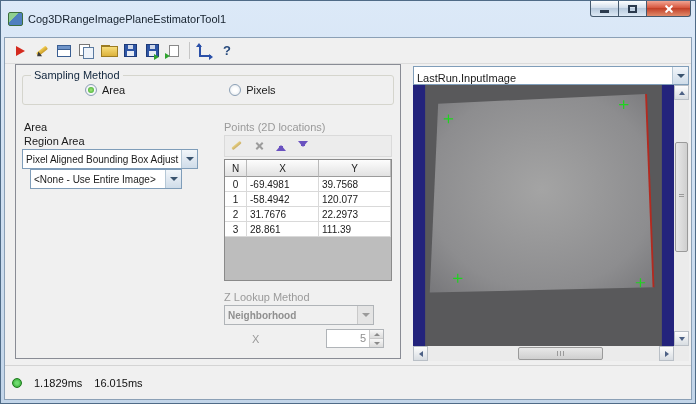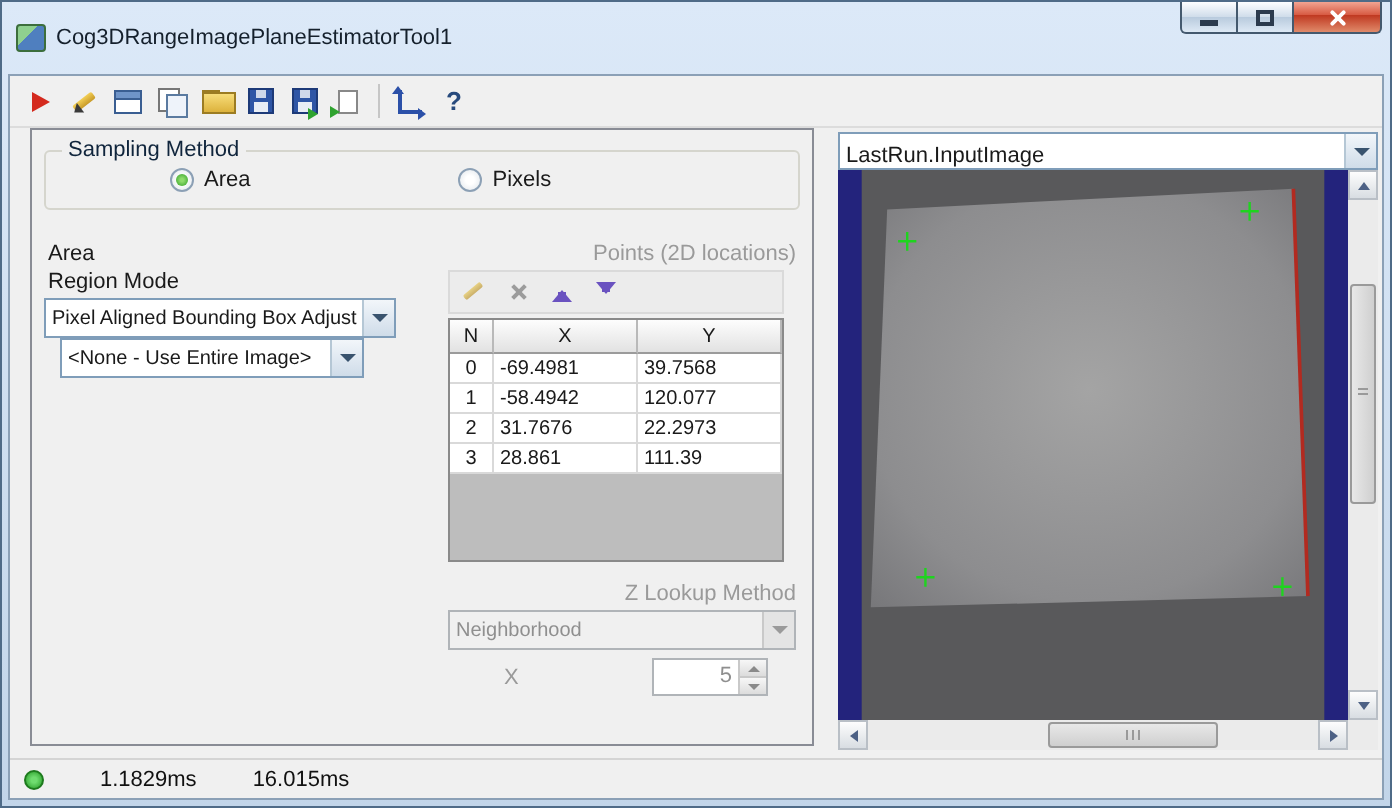--- a/index.html
+++ b/index.html
@@ -88,34 +88,34 @@
   .rb{ width:12px; height:12px; border-radius:50%; border:1px solid #8ca0b5;
     background:radial-gradient(#ffffff 30%,#dfe5ea); position:relative; }
   .rb.checked::after{ content:""; position:absolute; left:2px; top:2px; width:6px; height:6px;
     border-radius:50%; background:radial-gradient(#8fdc6c 20%,#2f9e25); }
 
   
   .cols{ display:flex; padding:8px 4px 0 6px; }
   .area-col{ flex:0 0 200px; }
   .points-col{ flex:1; padding-right:4px; }
   .lbl{ margin:2px 0 2px 2px; }
-  .gray{ color:#9a9a9a;text-align:right; }
+  .gray{ color:#9a9a9a; }
   .indent{ margin-left:8px; }
 
   
   .combo{ height:20px; border:1px solid #7f9db9; background:#fff; display:flex; align-items:center; overflow:hidden; }
   .combo-text{ flex:1; padding:0 3px; font-size:10px; white-space:nowrap; overflow:hidden; }
   .combo-btn{ width:16px; height:100%; flex:none; border-left:1px solid #b5c7d5;
     background:linear-gradient(#f2f6fa,#cfdce9); display:flex; align-items:center; justify-content:center; }
   .tri-down{ width:0; height:0; border-left:4px solid transparent; border-right:4px solid transparent; border-top:4px solid #39536e; }
   .combo.disabled{ background:#f0f0f0; border-color:#b0b4b8; }
   .combo.disabled .combo-text{ color:#8f8f8f; }
   .combo.disabled .combo-btn{ background:#e4e4e4; border-left-color:#c9c9c9; }
   .combo.disabled .tri-down{ border-top-color:#9a9a9a; }
-  .w176{ width:176px; } .w152{ width:152px; } .w150{ width:174px; }
+  .w176{ width:176px; } .w152{ width:152px; } .w150{ width:150px;font-weight:bold; }
   .mt14{ margin-top:14px; }
 
   
   .pt-toolbar{ display:flex; align-items:center; gap:4px; height:22px; width:168px;
     margin:2px 0 0 2px; padding:0 3px; background:#ececec; border:1px solid #dadada; }
   .ptbtn{ width:18px; height:17px; display:flex; align-items:center; justify-content:center; position:relative; }
   .i-pencil{ width:12px; height:12px; position:relative; opacity:.65; }
   .i-pencil::before{ content:""; position:absolute; left:0; top:4px; width:11px; height:3px;
     background:linear-gradient(#e6c44e,#b98f24); transform:rotate(-40deg); border-radius:1px; }
   .i-x{ position:relative; width:9px; height:9px; }
@@ -175,21 +175,21 @@
     background:linear-gradient(#e8e8e8,#cfcfcf); border:1px solid #9a9a9a; border-radius:2px; }
   .sb-thumb-h::after{ content:""; position:absolute; top:3px; bottom:3px; left:50%; width:9px; margin-left:-4px;
     background:repeating-linear-gradient(90deg,#9a9a9a 0 1px, transparent 1px 3px); }
   .sb-corner{ width:15px; height:15px; background:#ebebeb; }
   .tri-up-s{ border-left:3px solid transparent; border-right:3px solid transparent; border-bottom:4px solid #4d6185; }
   .tri-down-s{ border-left:3px solid transparent; border-right:3px solid transparent; border-top:4px solid #4d6185; }
   .tri-left-s{ border-top:3px solid transparent; border-bottom:3px solid transparent; border-right:4px solid #4d6185; }
   .tri-right-s{ border-top:3px solid transparent; border-bottom:3px solid transparent; border-left:4px solid #4d6185; }
 
   
-  .statusbar{ height:20px; flex:none; border-top:1px solid #d4d4d4; display:flex; align-items:center; padding:0 7px; gap:28px; }
+  .statusbar{ height:34px; flex:none; border-top:1px solid #d4d4d4; display:flex; align-items:center; padding:0 7px; gap:12px; }
   .status-dot{ width:10px; height:10px; border-radius:50%; background:radial-gradient(#6fdc6f 25%,#249a24); border:1px solid #1d7a1d; }
   .time{ font-size:11px; color:#111; }
 </style>
 </head>
 <body>
 
 <div class="window">
 
   <div class="titlebar">
     <div class="app-icon"></div>
@@ -262,21 +262,21 @@
                 <span class="rb"></span>
                 <span>Pixels</span>
               </label>
             </div>
           </div>
 
           <div class="cols">
 
             <div class="area-col">
               <div class="lbl">Area</div>
-              <div class="lbl">Region Mode</div>
+              <div class="lbl">Region Area</div>
               <div class="combo w176">
                 <span class="combo-text">Pixel Aligned Bounding Box Adjust Mask</span>
                 <span class="combo-btn">
                     <span class="tri-down"></span>
                   </span>
               </div>
               <div class="combo w152 indent">
                 <span class="combo-text">&lt;None - Use Entire Image&gt;</span>
                 <span class="combo-btn">
                     <span class="tri-down"></span>

